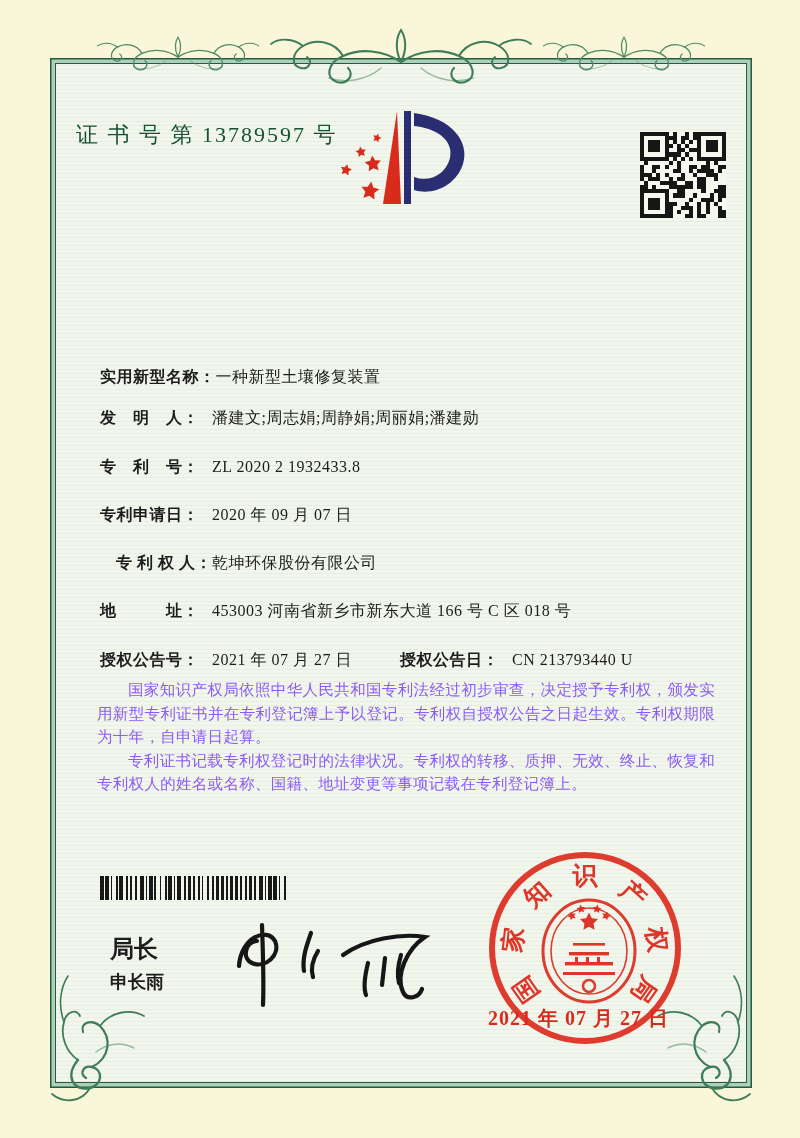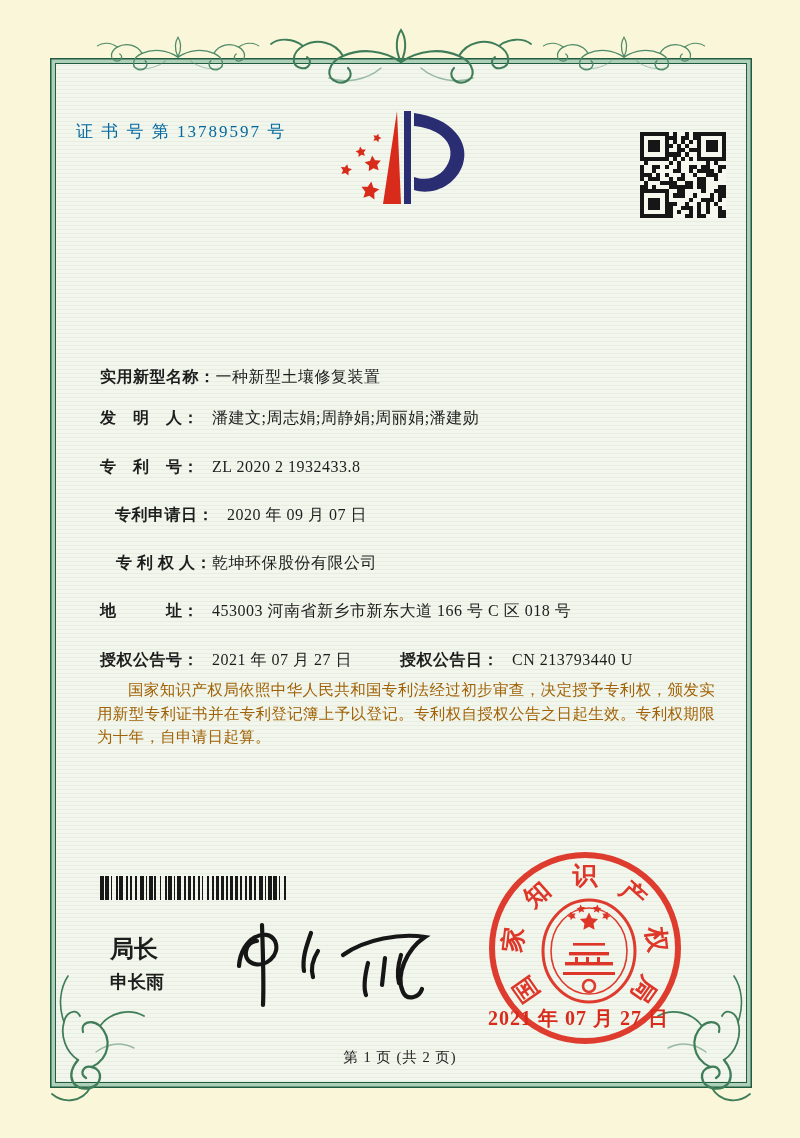--- a/index.html
+++ b/index.html
@@ -15,51 +15,51 @@
     background:#f3f6ec;
     background-image:repeating-linear-gradient(0deg,
       rgba(120,170,135,0.10) 0px, rgba(120,170,135,0.10) 1px,
       rgba(255,255,255,0) 1px, rgba(255,255,255,0) 4px);
     border:1.5px solid #215c41;
     box-shadow:0 0 0 3.5px #aecfb8, 0 0 0 5px #215c41;
   }
   .ornaments { position:absolute; left:0; top:0; pointer-events:none; }
 
   .cert-no {
-    position:absolute; left:76px; top:120px; font-size:17px;
-    letter-spacing:2px; color:#0369a1;
+    position:absolute; left:76px; top:120px; font-size:22px;
+    letter-spacing:2px; color:#14532d;
   }
   .logo { position:absolute; left:330px; top:98px; }
   .qr {
     position:absolute; left:640px; top:132px; width:86px; height:86px;
     display:grid; grid-template-columns:repeat(21,1fr); grid-template-rows:repeat(21,1fr);
     background:#f6f8f0;
   }
   .qr div.on { background:#161616; }
 
   .title {
     position:absolute; left:0; top:240px; width:100%; text-align:center;
     font-size:38px; font-weight:bold; letter-spacing:10px; color:#111;
   }
 
   .fields { position:absolute; left:100px; top:355px; width:560px; font-size:16px; }
   .field-row { position:absolute; left:0; white-space:nowrap; }
   .field-label { display:inline-block; min-width:112px; font-weight:600; letter-spacing:0.5px; }
   .field-value { letter-spacing:0.5px; }
   .field-row.r0 { top:12px; }   .field-row.r1 { top:53px; }
-  .field-row.r2 { top:102px; } .field-row.r3 { top:150px;margin-left:15px; }
+  .field-row.r2 { top:102px; } .field-row.r3 { top:150px; }
   .field-row.r4 { top:198px;text-align:right; } .field-row.r5 { top:246px; }
   .field-row.r6 { top:295px; }
   .field-row.r6 .field-value { display:inline-block; width:172px; }
   .field-label.second { margin-left:16px; }
 
   .notice { position:absolute; left:97px; top:678px; width:618px; }
   .notice p {
     font-size:15.5px; line-height:23.5px; text-align:justify;
-    text-indent:2em; color:#a16207; letter-spacing:0.3px;
+    text-indent:2em; color:#8b5cf6; letter-spacing:0.3px;
   }
 
   .barcode {
     position:absolute; left:100px; top:876px; width:206px; height:24px;
     display:flex; align-items:stretch; overflow:hidden;
   }
   .barcode span { display:block; height:100%; }
   .barcode span.b { background:#181818; }
 
   .director-title { position:absolute; left:110px; top:933px; font-size:24px; font-weight:600;
@@ -611,20 +611,21 @@
     <div class="field-row r5">
       <span class="field-label">地　　　址：</span><span class="field-value">453003 河南省新乡市新东大道 166 号 C 区 018 号</span>
     </div>
     <div class="field-row r6">
       <span class="field-label">授权公告号：</span><span class="field-value">2021 年 07 月 27 日</span><span class="field-label second">授权公告日：</span><span class="field-value">CN 213793440 U</span>
     </div>
   </div>
 
   <div class="notice">
     <p>国家知识产权局依照中华人民共和国专利法经过初步审查，决定授予专利权，颁发实用新型专利证书并在专利登记簿上予以登记。专利权自授权公告之日起生效。专利权期限为十年，自申请日起算。</p>
+    <p>专利证书记载专利权登记时的法律状况。专利权的转移、质押、无效、终止、恢复和专利权人的姓名或名称、国籍、地址变更等事项记载在专利登记簿上。</p>
   </div>
 
   <div class="barcode" id="barcode">
       <span class="b" style="width: 3.5px;"></span>
       <span style="width: 1.75px;"></span>
       <span class="b" style="width: 3.5px;"></span>
       <span style="width: 1.75px;"></span>
       <span class="b" style="width: 1.75px;"></span>
       <span style="width: 3.5px;"></span>
       <span class="b" style="width: 1.75px;"></span>
@@ -742,15 +743,14 @@
   <span class="char" style="transform: rotate(-125deg) translateY(-72px);">国</span>
       <span class="char" style="transform: rotate(-83.3333deg) translateY(-72px);">家</span>
       <span class="char" style="transform: rotate(-41.6667deg) translateY(-72px);">知</span>
       <span class="char" style="transform: rotate(0deg) translateY(-72px);">识</span>
       <span class="char" style="transform: rotate(41.6667deg) translateY(-72px);">产</span>
       <span class="char" style="transform: rotate(83.3333deg) translateY(-72px);">权</span>
       <span class="char" style="transform: rotate(125deg) translateY(-72px);">局</span>
     </div>
   <div class="seal-date">2021 年 07 月 27 日</div>
 
-  <div class="page-info">第 1 页 (共 2 页)</div>
 
 </div>
 
 </body></html>

